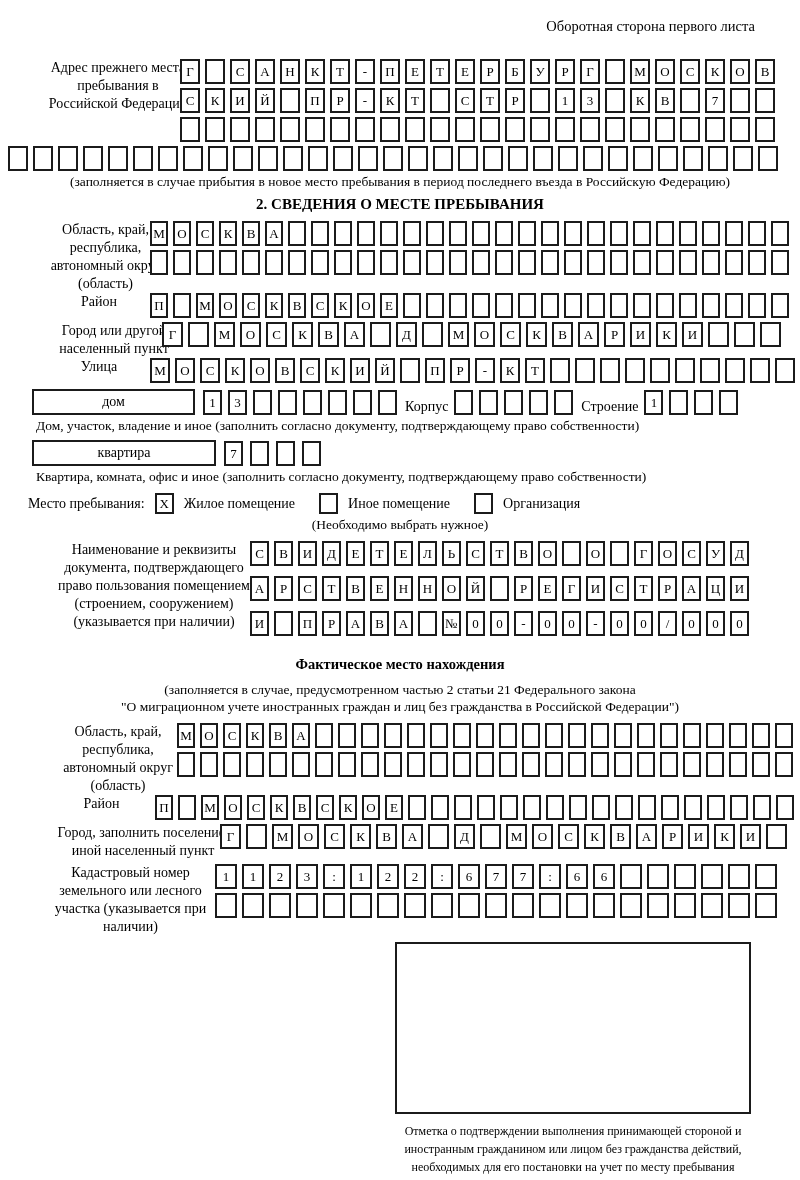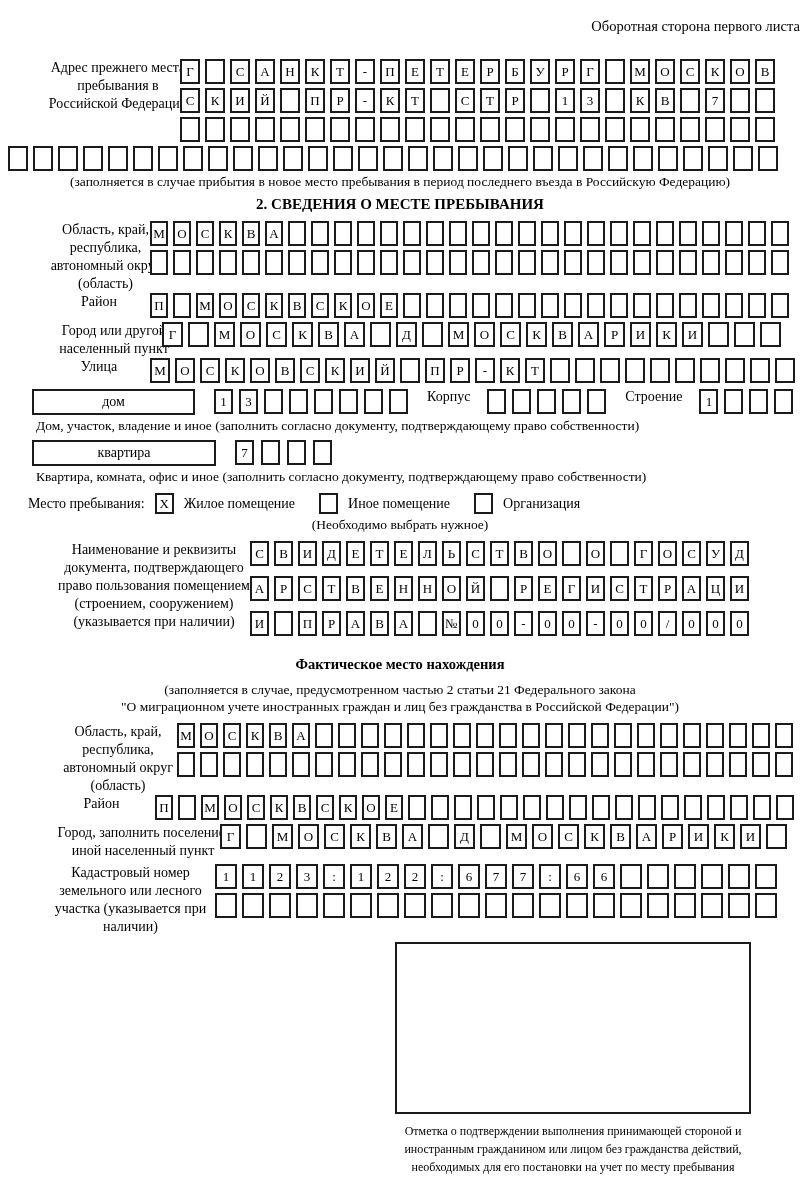--- a/index.html
+++ b/index.html
@@ -7,21 +7,21 @@
   body {
     width: 800px; height: 1180px;
     color:#000;
     font-family: "Liberation Serif", "DejaVu Serif", serif;
     font-size: 14px;
     position: relative;
     overflow: hidden;
   }
   .page { padding-top: 18px; }
 
-  .page-note { text-align: right; font-size: 14.5px; }
+  .page-note { text-align: right; padding-right: 45px; font-size: 14.5px; }
 
   .field { display: flex; align-items: flex-start; }
   .flabel { flex: 0 0 auto; padding-left: 48px; line-height: 18px; font-size: 14px; text-align: center; }
   .flabel .inner { display:block; }
   .frows { flex: 1 1 auto; }
 
   .boxrow { display: flex; column-gap: var(--g, 5px); margin-bottom: 4px; }
   .cbox {
     flex: 0 0 auto;
     width: var(--w, 19px); height: 25px;
@@ -48,21 +48,21 @@
   .fullrow { margin: 0 0 2px 8px; }
   .prevnote { margin-bottom: 6px; }
 
   .f-oblast .flabel { width: 150px; }
   .f-oblast .flabel .inner { width: 115px; }
   .f-raion .flabel { width: 150px; }
   .f-gorod .flabel { width: 162px; }
   .f-gorod .flabel .inner { width: 132px; }
   .f-ulitsa .flabel { width: 150px; }
 
-  .domrow { display: flex; align-items: flex-start; margin: 2px 0 2px 32px; gap: 11px; }
+  .domrow { display: flex; align-items: flex-end; margin: 2px 0 2px 32px; }
   .fieldbox {
     border: 2px solid #1b1b1b; height: 26px;
     display: flex; align-items: center; justify-content: center;
     font-size: 14px;
   }
   .dombox { width: 163px; margin-right: 8px; }
   .kvbox  { width: 184px; margin-right: 8px; }
   .inline-lab { margin: 0 6px 0 8px; }
   .caption { font-size: 13.5px; margin: 2px 0 6px 36px; line-height: 17px; }
 

